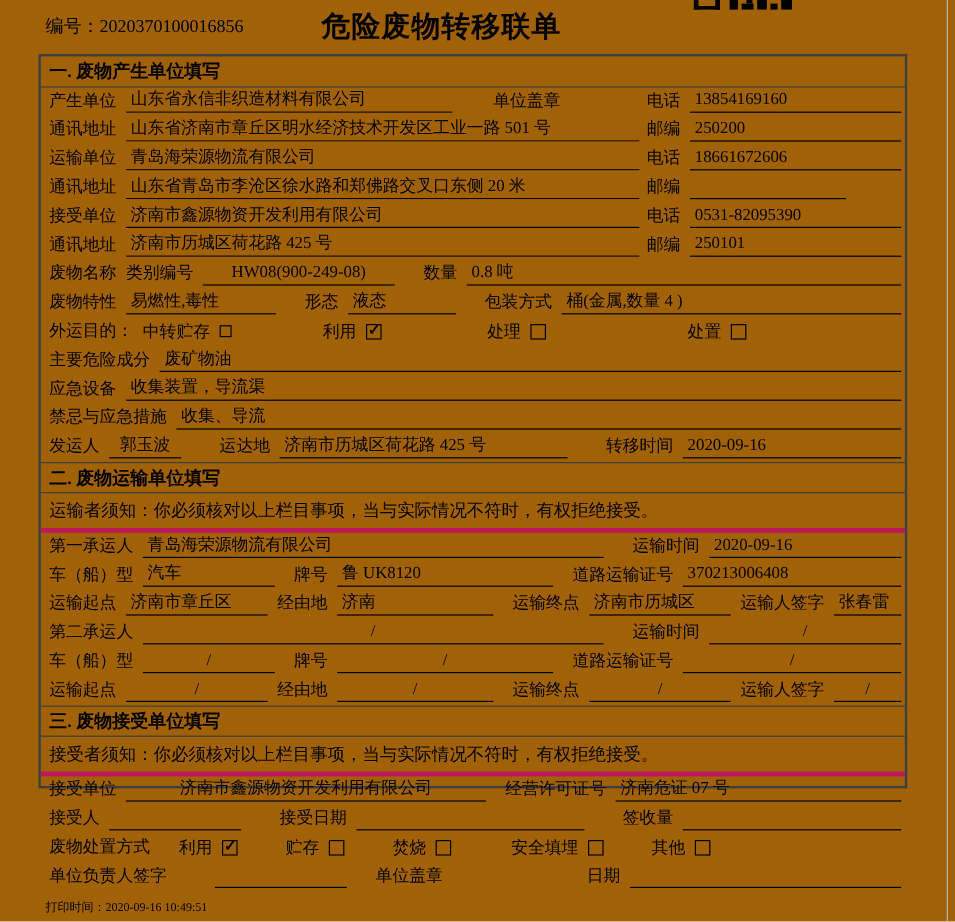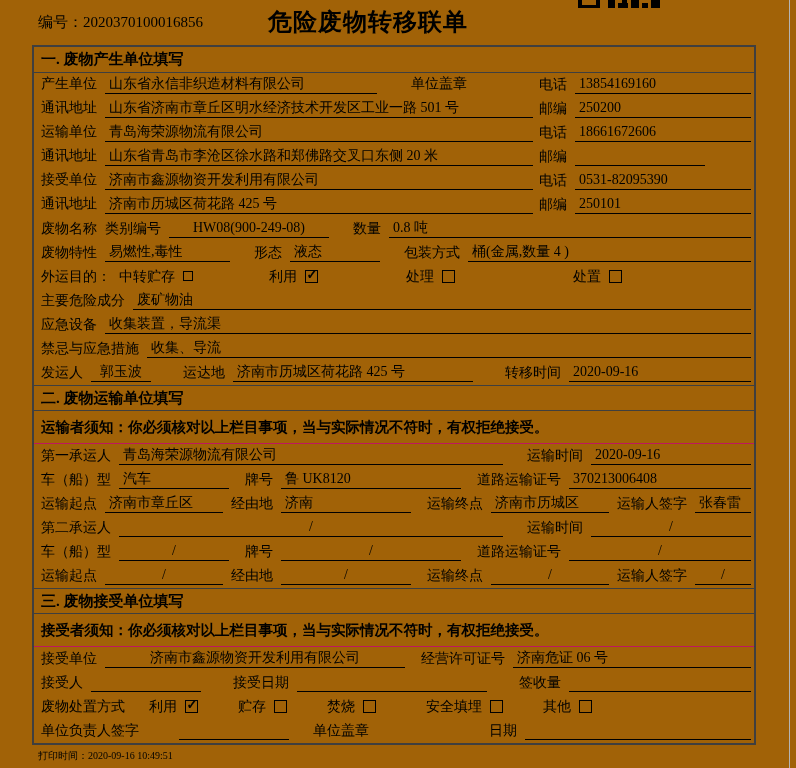--- a/index.html
+++ b/index.html
@@ -26,40 +26,39 @@
     white-space:nowrap;
   }
   .qr-frag { position:absolute; left:578px; top:0; }
   .edge-line {
     position:absolute; left:789px; top:0; width:1px; height:768px;
     background:#b4b4b4;
   }
   
   .form-table {
     position:absolute; left:32px; top:45px;
-    width:724px; height:700px;
+    width:724px; height:612px;
     border:2px solid #3f3f3f;
     display:flex; flex-direction:column;
     font-size:14px;
   }
   .sec-head {
     height:26px; flex:none;
     display:flex; align-items:center;
     padding-left:7px;
     font-weight:bold; font-size:15px;
     border-bottom:1px solid #3f3f3f;
   }
   .sec-head.bt { border-top:1px solid #3f3f3f; }
   .notice {
     height:33px; flex:none;
     display:flex; align-items:center;
     padding-left:7px;
-    border-bottom:1px solid #be185d;
+    border-bottom:4px solid #be185d;
     font-size:14.5px;
-    font-weight:bold;
   }
   .row {
     height:24px; flex:none;
     display:flex; align-items:flex-end;
     padding:0 3px 3px 7px;
     white-space:nowrap;
   }
   .lbl { line-height:18px; margin-right:8px; flex:none; }
   .fill {
     border-bottom:1px solid #000;
@@ -69,21 +68,21 @@
   }
   .grow { flex:1 1 auto; }
   .ctr { text-align:center;margin-top:24px; }
   .mr8 { margin-right:8px; } .mr16 { margin-right:16px; }
   .mr24 { margin-right:24px; } .mr32 { margin-right:32px; }
   .w60{width:60px;} .w90{width:90px;} .w110{width:110px;} .w118{width:118px;}
   .w125{width:125px;} .w130{width:130px;} .w160{width:160px;}
   .w170{width:170px;} .w180{width:180px;} .w190{width:190px;} .w240{width:240px;}
   .w272{width:272px;} .w300{width:300px;}
   .rcol { width:212px; flex:none; display:flex; align-items:flex-end; }
-  .lcol { flex:1 1 auto; display:flex; align-items:flex-start; overflow:hidden; margin-right:6px; }
+  .lcol { flex:1 1 auto; display:flex; align-items:center; overflow:hidden; margin-right:6px; }
   
   .opt { display:inline-flex; align-items:center; flex:none; }
   .cb {
     position:relative; display:inline-block; flex:none;
     width:13px; height:13px;
     border:1px solid #000;
     margin-left:8px; margin-bottom:2px;
   }
   .cb.small { width:10px; height:10px; margin-bottom:3px; }
   .cb .mk {
@@ -313,21 +312,21 @@
       <span class="fill grow ctr">/</span>
     </div>
 
     <div class="sec-head bt">三. 废物接受单位填写</div>
     <div class="notice">接受者须知：你必须核对以上栏目事项，当与实际情况不符时，有权拒绝接受。</div>
 
     <div class="row">
       <span class="lbl">接受单位</span>
       <span class="fill w300 mr16 ctr">济南市鑫源物资开发利用有限公司</span>
       <span class="lbl">经营许可证号</span>
-      <span class="fill grow">济南危证 06 号</span>
+      <span class="fill grow">济南危证 07 号</span>
     </div>
 
     <div class="row">
       <span class="lbl">接受人</span>
       <span class="fill w110 mr32"></span>
       <span class="lbl">接受日期</span>
       <span class="fill w190 mr32"></span>
       <span class="lbl">签收量</span>
       <span class="fill grow"></span>
     </div>

